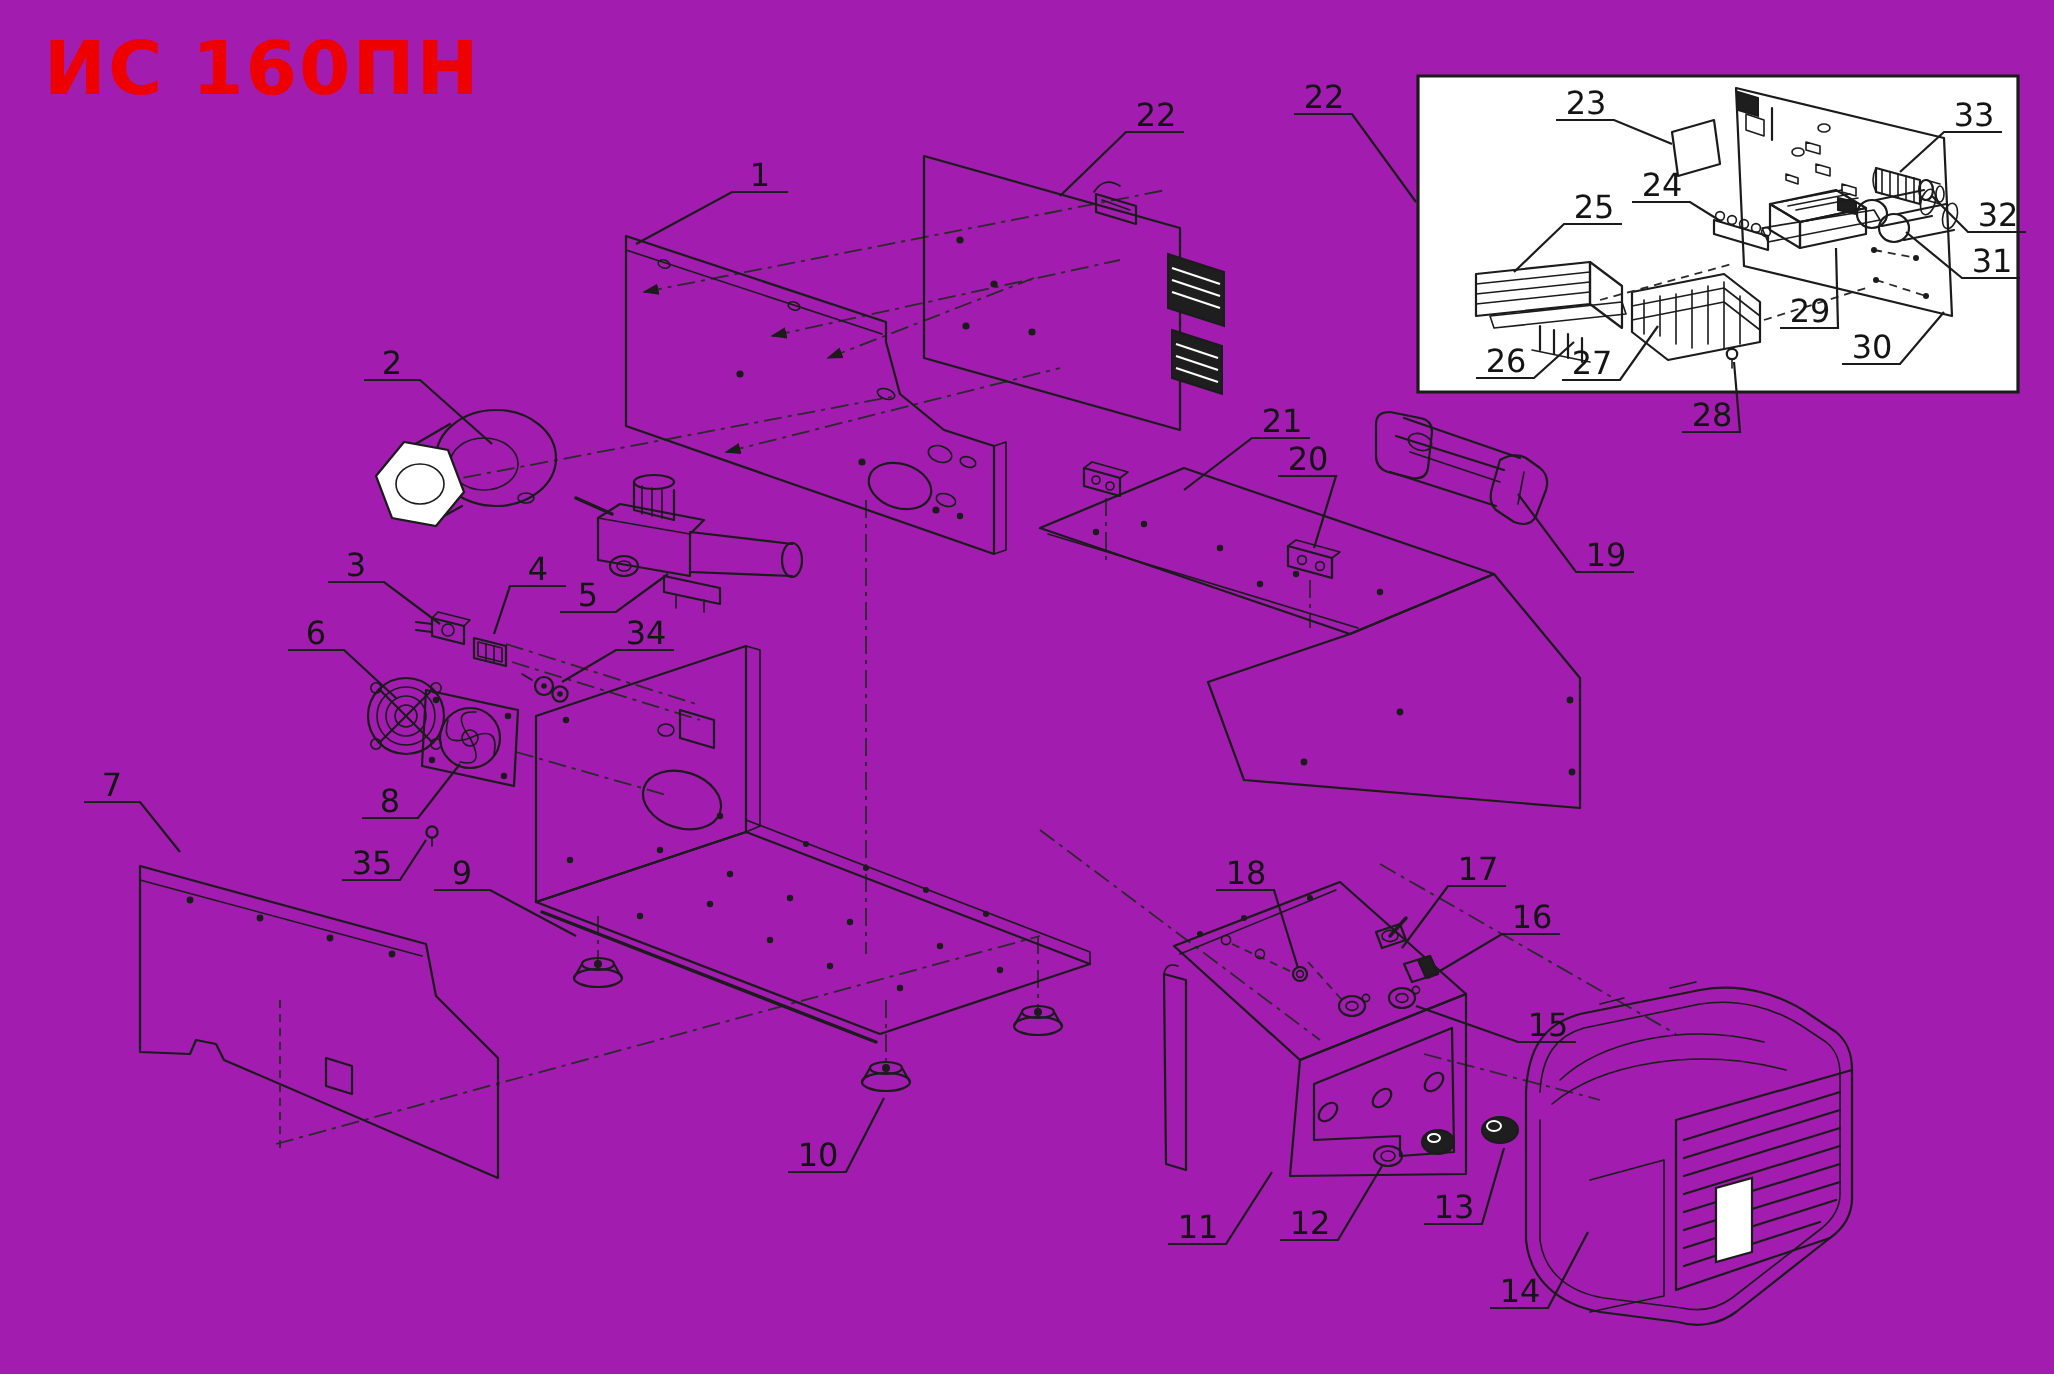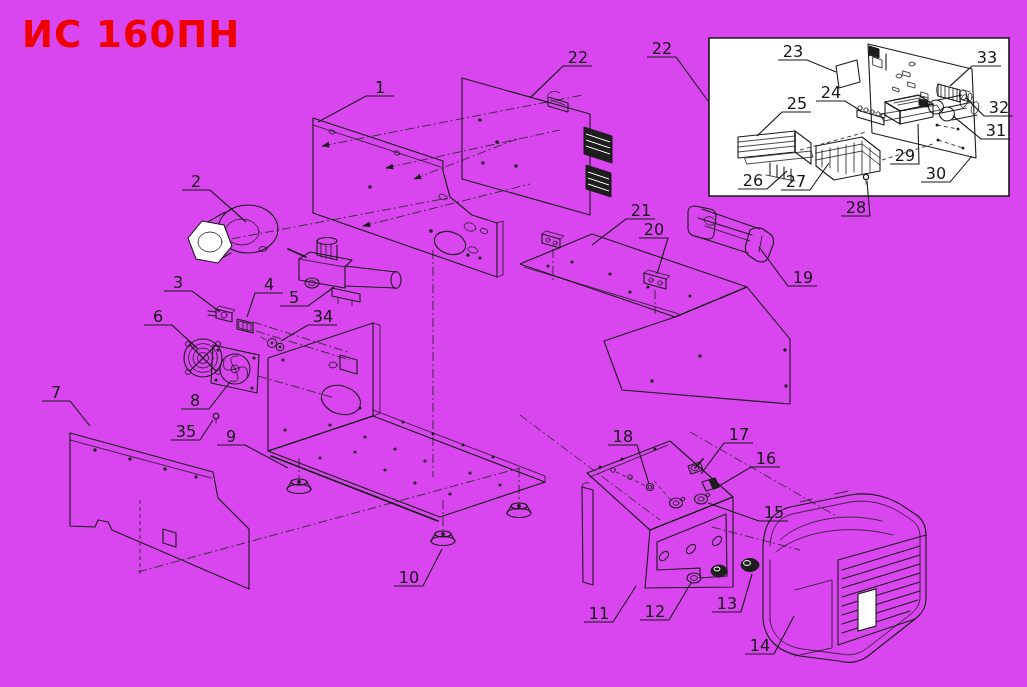--- a/index.html
+++ b/index.html
@@ -1,16 +1,16 @@
 <!DOCTYPE html>
 <html><head>
 <meta charset="utf-8">
 <style>
   html,body{margin:0;padding:0;background:#ffffff;}
-  #stage{position:relative;width:1027px;height:687px;background:#d946ef;overflow:hidden;
+  #stage{position:relative;width:1027px;height:687px;background:#a21caf;overflow:hidden;
          font-family:"DejaVu Sans",sans-serif;}
   svg{position:absolute;left:0;top:0;}
   svg *{vector-effect:non-scaling-stroke;}
   .ln{fill:none;stroke:#1b1b1b;stroke-width:1.1;stroke-linejoin:round;stroke-linecap:round;}
   .thin{stroke-width:0.8;}
   .thick{stroke-width:1.7;}
   .dk{fill:#1e1e1e;stroke:#1b1b1b;stroke-width:1;}
   .wt{fill:#ffffff;stroke:#1b1b1b;stroke-width:1.1;}
   .dash{fill:none;stroke:#2a2a2a;stroke-width:0.9;stroke-dasharray:9 3 2 3;}
   .dsh2{fill:none;stroke:#2a2a2a;stroke-width:0.9;stroke-dasharray:4 3;}

